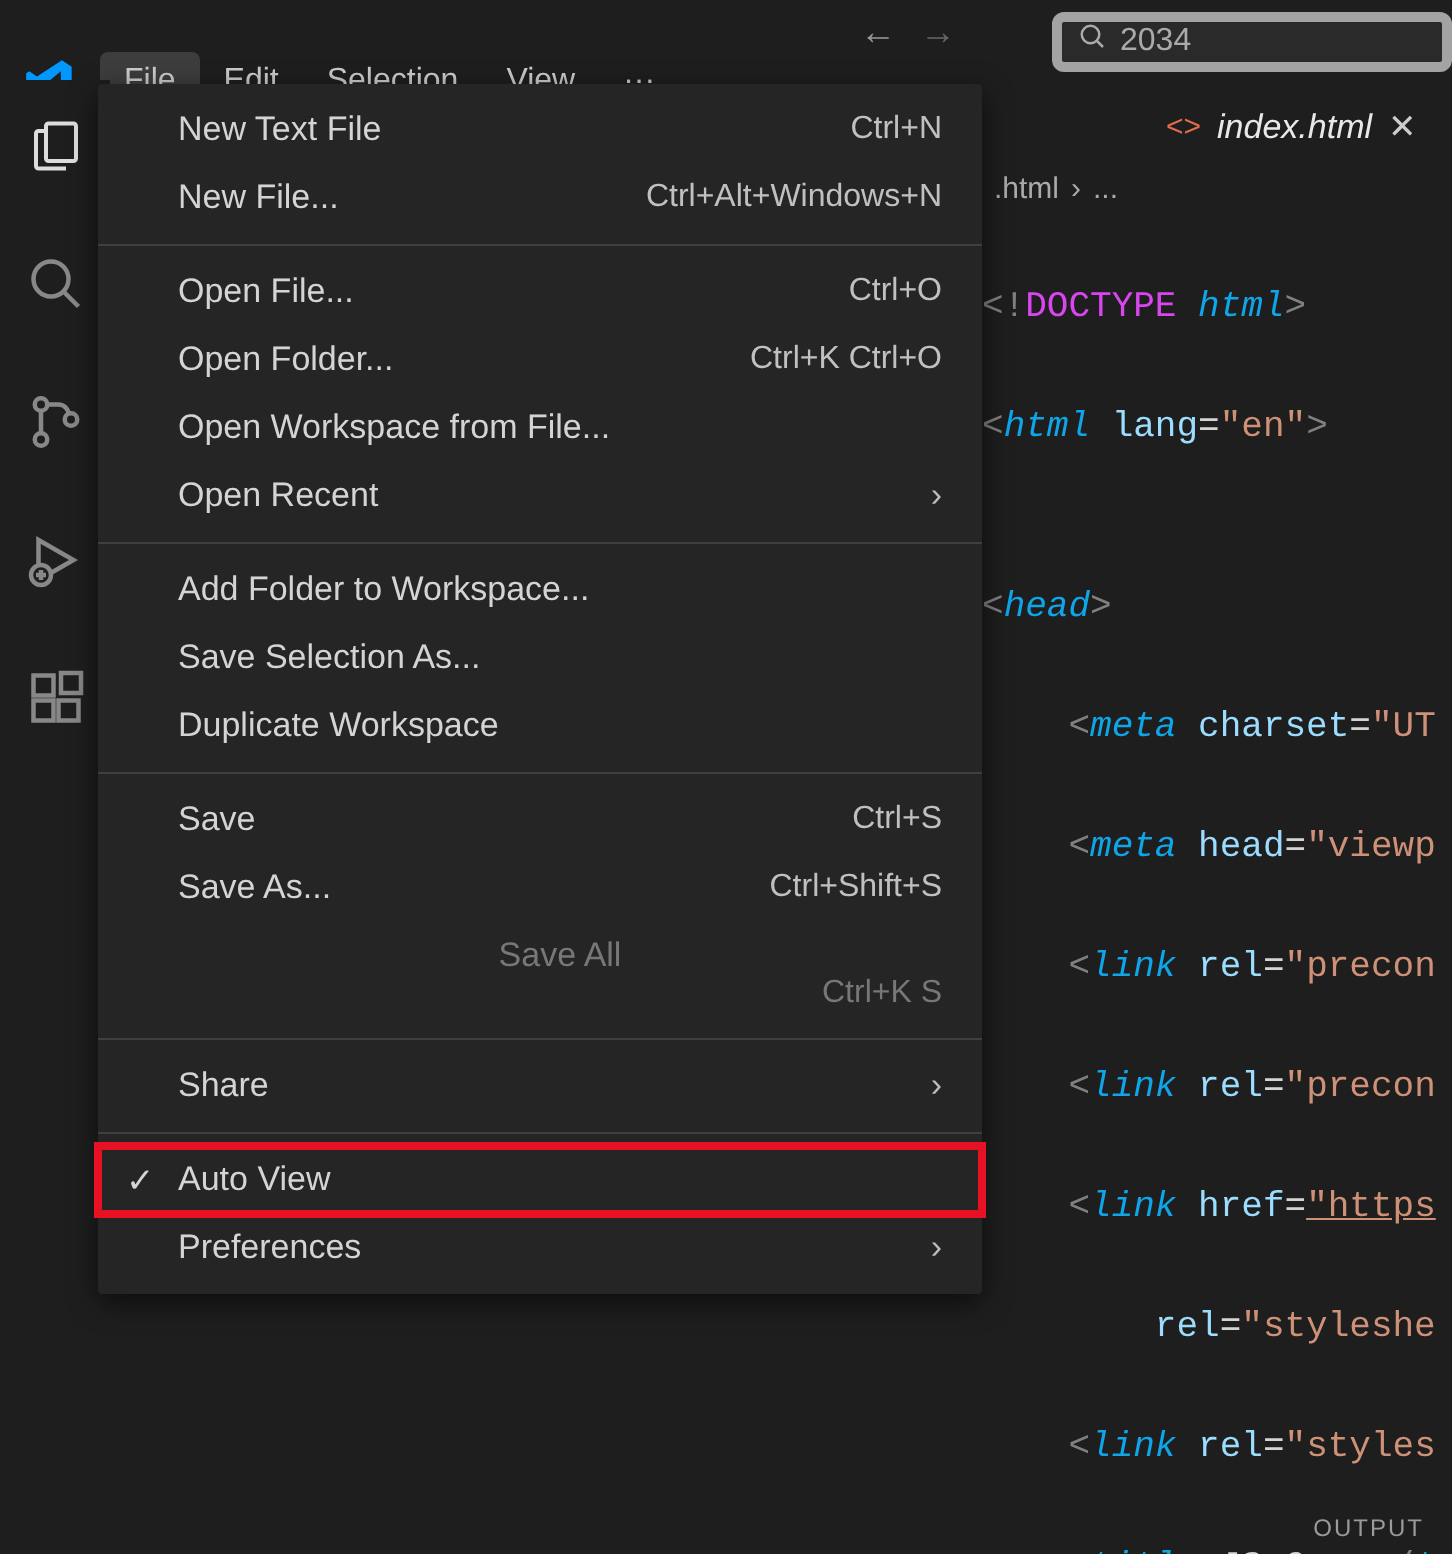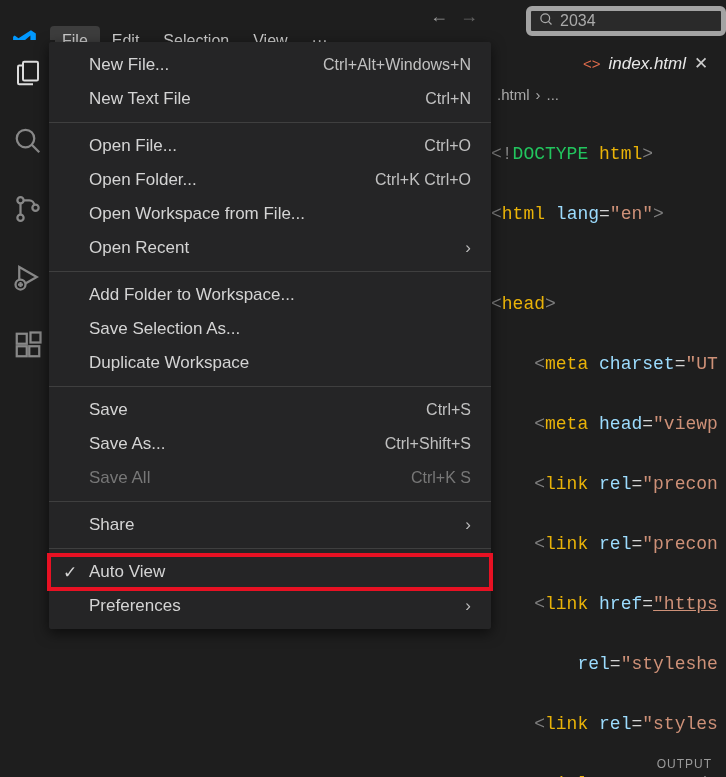--- a/index.html
+++ b/index.html
@@ -95,20 +95,21 @@
       display: flex;
       align-items: center;
       padding: 7px 20px 7px 40px;
       font-size: 17px;
       color: #d4d4d4;
       position: relative;
       cursor: pointer;
     }
     .dropdown .dd-item.disabled {
       color: #777;
+      flex-direction: column;
     }
     .dropdown .dd-item .shortcut {
       margin-left: auto;
       color: #c0c0c0;
       font-size: 16px;
     }
     .dropdown .dd-item.disabled .shortcut { color:#777; }
     .dropdown .dd-item .submenu {
       margin-left: auto;
       color: #bbb;
@@ -167,24 +168,24 @@
     }
     .code-area {
       padding-top:6px;
       font-family: Consolas, 'Courier New', monospace;
       font-size: 18px;
       line-height: 30px;
       white-space: pre;
       color:#cdd4e0;
     }
     .p { color:#808080; }
-    .t { color:#eab308; }
+    .t { color:#0ea5e9;font-style:italic; }
     .a { color:#9cdcfe; }
     .s { color:#ce9178; }
-    .d { color:#22c55e; }
+    .d { color:#d946ef; }
     .txt { color:#d4d4d4; }
     .underline { text-decoration: underline; text-decoration-color:#ce9178; }
     .panel-tabs {
       position:absolute;
       bottom:0;
       right:0;
       height:26px;
       display:flex;
       align-items:center;
       gap:18px;
@@ -258,26 +259,26 @@
         <rect x="3" y="3" width="8" height="8"></rect>
         <rect x="3" y="13" width="8" height="8"></rect>
         <rect x="13" y="13" width="8" height="8"></rect>
         <rect x="14" y="2" width="8" height="8"></rect>
       </svg>
   </div>
 </div>
 
 <div class="dropdown">
   <div class="dd-item">
+    <span>New Text File</span>
+    <span class="shortcut">Ctrl+N</span>
+  </div>
+  <div class="dd-item">
     <span>New File...</span>
     <span class="shortcut">Ctrl+Alt+Windows+N</span>
-  </div>
-  <div class="dd-item">
-    <span>New Text File</span>
-    <span class="shortcut">Ctrl+N</span>
   </div>
   <hr>
   <div class="dd-item">
     <span>Open File...</span>
     <span class="shortcut">Ctrl+O</span>
   </div>
   <div class="dd-item">
     <span>Open Folder...</span>
     <span class="shortcut">Ctrl+K Ctrl+O</span>
   </div>

